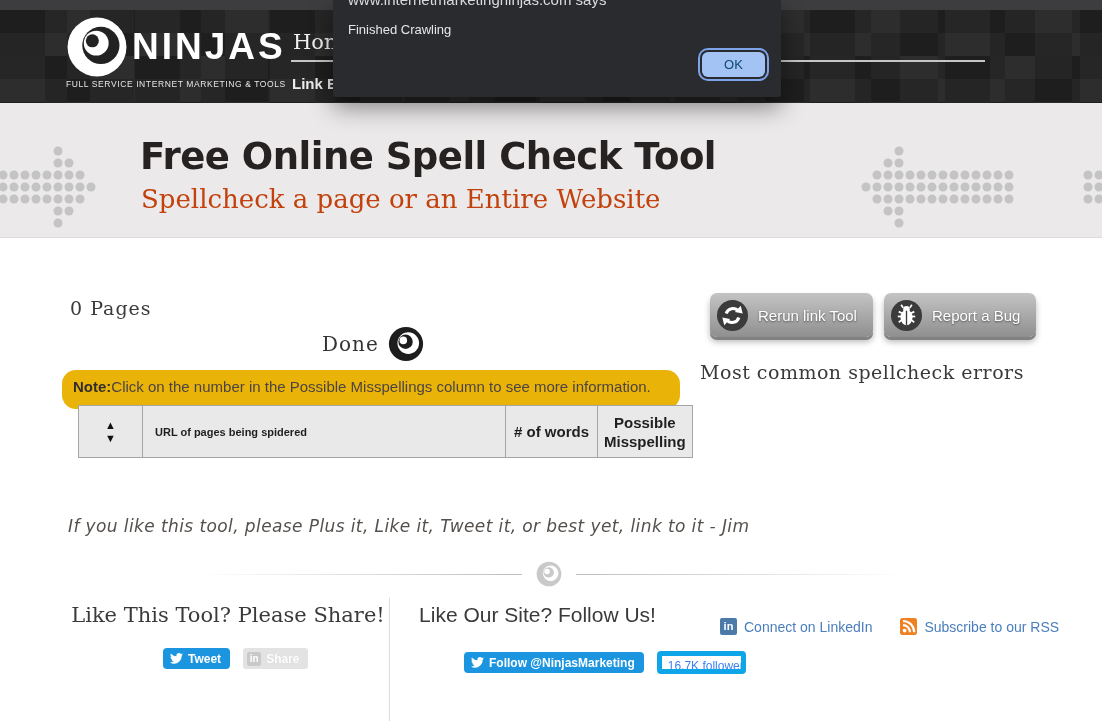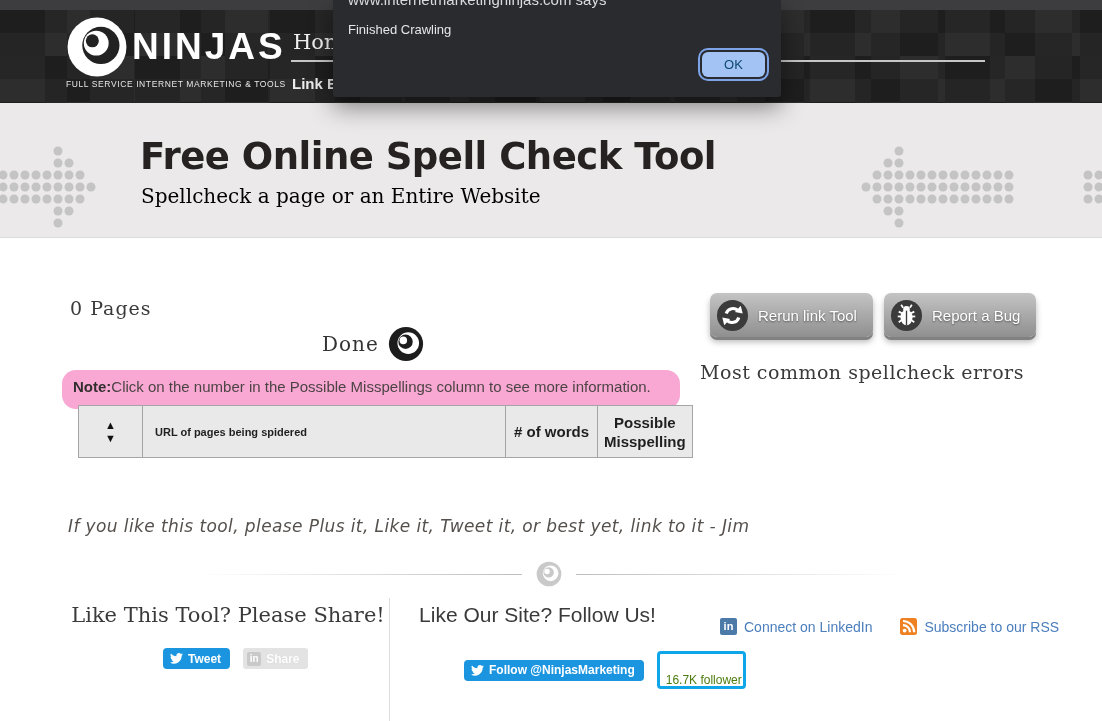--- a/index.html
+++ b/index.html
@@ -26,21 +26,21 @@
     font-family:"DejaVu Serif", serif; font-size:21px; cursor:pointer; }
   .nav-underline { position:absolute; left:291px; top:50px; width:694px; height:2px; background:#c6c6c6; }
   .nav-link2 { position:absolute; left:292px; top:65px; color:#ececec; font-size:15px; font-weight:700; cursor:pointer; }
 
   
   .hero { position:absolute; left:0; top:103px; width:100%; height:135px;
           background:#ebe9e9; border-bottom:1px solid #dcdcdc; }
   .hero-title { position:absolute; left:140px; top:32px; font-family:"DejaVu Sans", sans-serif;
     font-weight:700; font-size:37px; color:#262222; letter-spacing:-.5px; }
   .hero-subtitle { position:absolute; left:141px; top:81px; font-family:"DejaVu Serif", serif;
-    font-size:20px; color:#000000; }
+    font-size:26px; color:#c2410c; }
   .arrow-left { position:absolute; left:-14px; top:42px; }
   .arrow-right { position:absolute; left:860px; top:42px; }
 
   
   .pages-count { position:absolute; left:70px; top:297px; font-family:"DejaVu Serif", serif;
     font-size:19px; color:#3a3a3a; letter-spacing:1px; }
   .done-row { position:absolute; left:322px; top:326px; display:flex; align-items:center; gap:9px; }
   .done-label { font-family:"DejaVu Serif", serif; font-size:20px; color:#333; letter-spacing:1px; }
   .done-swirl { width:36px; height:36px; }
 
@@ -49,21 +49,21 @@
     background:linear-gradient(#c4c4c4,#8f8f8f);
     box-shadow:0 3px 0 #818181, 0 5px 6px rgba(0,0,0,.28);
     display:flex; align-items:center; gap:9px; padding:0 16px 0 6px;
     color:#fff; font-size:15px; font-family:"Liberation Sans", sans-serif;
     text-shadow:0 1px 2px rgba(0,0,0,.5); }
   .btn-icon { width:33px; height:33px; flex:0 0 33px; }
   .common-errors { position:absolute; left:700px; top:361px; font-family:"DejaVu Serif", serif;
     font-size:19px; color:#3a3a3a; cursor:pointer; letter-spacing:.5px; }
 
   .note-box { position:absolute; left:62px; top:370px; width:618px; height:39px;
-    background:#f9a8d4; border-radius:14px; line-height:33px; padding-left:11px;
+    background:#eab308; border-radius:14px; line-height:33px; padding-left:11px;
     font-size:15px; color:#4c4444; white-space:nowrap; overflow:hidden; }
   .note-box b { color:#332e2e; }
 
   .spider-table { position:absolute; left:78px; top:405px; border-collapse:collapse; }
   .spider-table td { border:1px solid #a5a5a5; background:#e9e9e9; height:52px; vertical-align:middle; }
   .td-sort { width:64px; text-align:center; font-size:11px; line-height:13px; color:#111; cursor:pointer; }
   .td-url  { width:363px; padding-left:12px; font-weight:700; font-size:11px; color:#1f1f1f; }
   .td-num  { width:92px; text-align:center; font-weight:700; font-size:15px; line-height:19px; color:#1f1f1f; padding:0 6px; }
 
   .handwritten { position:absolute; left:68px; top:516px; font-style:italic;
@@ -86,22 +86,22 @@
   .li-share-btn { height:21px; background:#e3e3e3; border:none; border-radius:3px;
     display:flex; align-items:center; gap:5px; padding:0 9px 0 4px; cursor:pointer; }
   .li-share-badge { width:14px; height:14px; background:#c9c9c9; border-radius:2px;
     color:#fff; font-size:10px; font-weight:700; line-height:14px; text-align:center; }
   .li-share-label { color:#fff; font-weight:700; font-size:12px; text-shadow:0 0 1px #ccc; }
 
   .follow-heading { position:absolute; left:400px; top:603px; width:275px; text-align:center;
     font-family:Liberation Sans, sans-serif; font-size:21px; color:#3a3a3a; }
   .follow-row { position:absolute; left:428px; top:651px; display:flex; align-items:center;margin-left:36px; }
   .followers-bubble { position:relative; margin-left:13px; width:89px; height:23px; overflow:hidden;
-    border:3px solid #0ea5e9; border-radius:4px; background:#fff; line-height:21px;
-    padding:16px 6px; font-size:12px; color:#4d7c0f; white-space:nowrap; cursor:pointer; }
+    border:5px solid #0ea5e9; border-radius:4px; background:#fff; line-height:21px;
+    padding:0 6px; font-size:12px; color:#3b82f6; white-space:nowrap; cursor:pointer; }
 
   .social-links { position:absolute; left:720px; top:618px; display:flex; gap:28px; align-items:center;
     font-size:14px; color:#4a7ebc; }
   .social-item { display:flex; align-items:center; gap:7px; cursor:pointer; }
   .li-icon { width:17px; height:17px; background:#4b7aa9; border-radius:2px; color:#fff;
     font-size:11px; font-weight:700; line-height:17px; text-align:center; }
   .rss-icon { width:17px; height:17px; background:#ef8122; border-radius:3px; }
 
   
   .dialog { position:absolute; left:333px; top:0; width:448px; height:97px; z-index:20;

